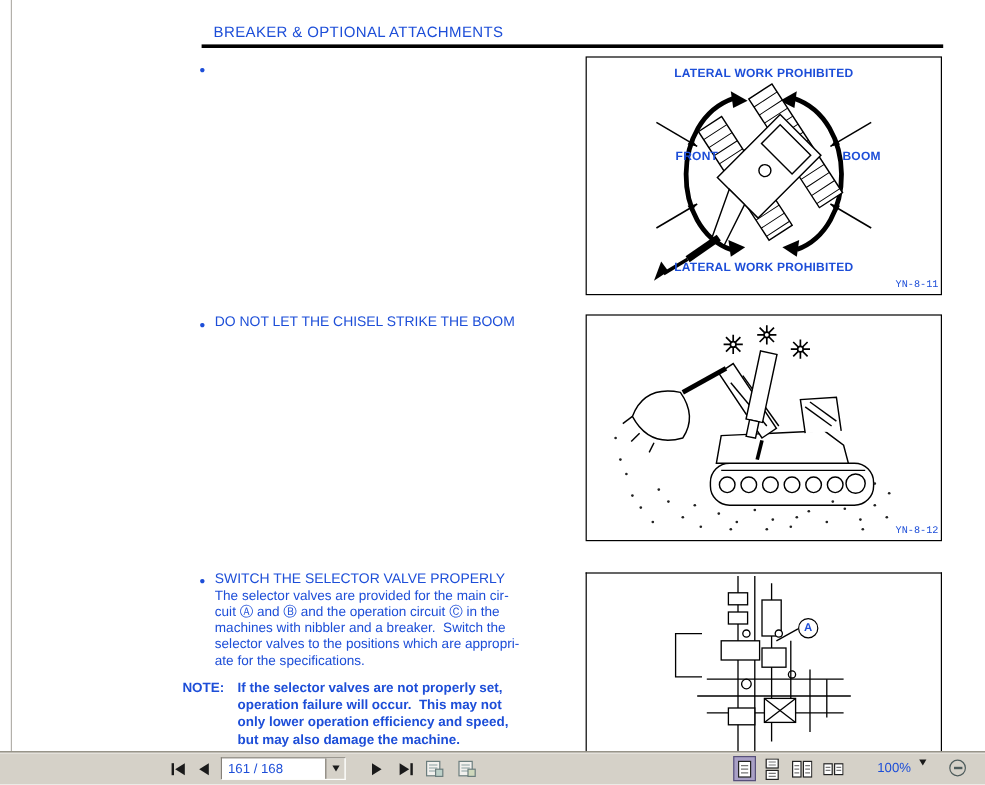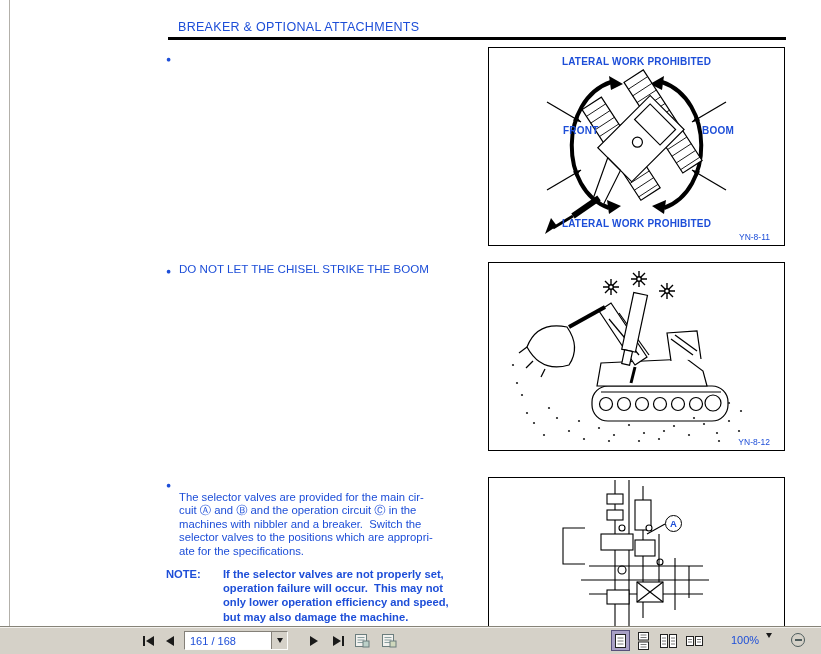--- a/index.html
+++ b/index.html
@@ -11,37 +11,37 @@
   .doc-header{position:absolute;left:178px;top:20px;font-size:12.5px;letter-spacing:.3px;}
   .doc-rule{position:absolute;left:168px;top:37px;width:618px;height:3px;background:#000;}
 
   .section{position:absolute;left:166px;width:312px;}
   .sec-1{top:50px;} .sec-2{top:262px;} .sec-3{top:476px;}
   .section-title{display:flex;align-items:flex-start;font-size:11.6px;}
   .bullet{width:13px;flex:0 0 13px;}
   .bullet::before{content:"●";font-size:8.5px;position:relative;top:1px;}
   .section-body{margin:2px 0 0 13px;font-size:11.3px;line-height:13.4px;white-space:pre;}
 
-  .note{position:absolute;left:166px;top:567px;display:flex;font-weight:bold;
-        font-size:11.2px;line-height:14.2px;gap:11px;}
+  .note{position:absolute;left:152px;top:567px;display:flex;font-weight:bold;
+        font-size:11.2px;line-height:14.2px;}
   .note-label{width:46px;flex:0 0 46px;}
   .note-body{white-space:pre;}
 
   
   .figure{position:absolute;left:488px;width:297px;border:1px solid #000;background:#fff;box-sizing:border-box;padding-left:42px;}
   .fig-1{top:47px;height:199px;}
   .fig-2{top:262px;height:189px;text-align:center;}
   .fig-3{top:477px;height:150px;border-bottom:none;}
   .figure svg{position:absolute;left:0;top:0;}
   .fig-label{position:absolute;font-size:10px;font-weight:bold;letter-spacing:.2px;}
   .fig1-top{top:8px;left:0;width:100%;text-align:center;}
   .fig1-bottom{bottom:16px;left:0;width:100%;text-align:center;}
   .fig1-front{left:52px;top:77px;margin-left:22px;}
   .fig1-rear{left:213px;top:77px;}
-  .fig-caption{position:absolute;right:14px;bottom:3px;font-size:8.5px;}
+  .fig-caption{position:absolute;right:2px;bottom:3px;font-size:8.5px;font-family:Liberation Mono, monospace;}
   .circle-a{position:absolute;left:176px;top:37px;width:15px;height:15px;border:1.3px solid #000;
             border-radius:50%;font-size:9.5px;font-weight:bold;display:flex;align-items:center;
             justify-content:center;background:#fff;}
 
   
   .toolbar{position:absolute;left:0;bottom:0;width:821px;height:27px;background:#d5d1c8;
            border-top:1px solid #868378;box-shadow:inset 0 1px 0 #f4f2ee;padding-left:16px;}
   .tbtn{position:absolute;top:4px;height:19px;display:inline-flex;align-items:center;
         justify-content:center;gap:1px;cursor:default;}
   .tri-l{width:0;height:0;border-top:5px solid transparent;border-bottom:5px solid transparent;
@@ -90,20 +90,21 @@
   <div class="section sec-2">
     <div class="section-title">
       <span class="bullet"></span>
       <span>DO NOT LET THE CHISEL STRIKE THE BOOM</span>
     </div>
   </div>
 
   <div class="section sec-3">
     <div class="section-title">
       <span class="bullet"></span>
+      <span>SWITCH THE SELECTOR VALVE PROPERLY</span>
     </div>
     <div class="section-body">The selector valves are provided for the main cir-
 cuit Ⓐ and Ⓑ and the operation circuit Ⓒ in the
 machines with nibbler and a breaker.  Switch the
 selector valves to the positions which are appropri-
 ate for the specifications.</div>
   </div>
 
   <div class="note">
     <div class="note-label">NOTE:</div>

